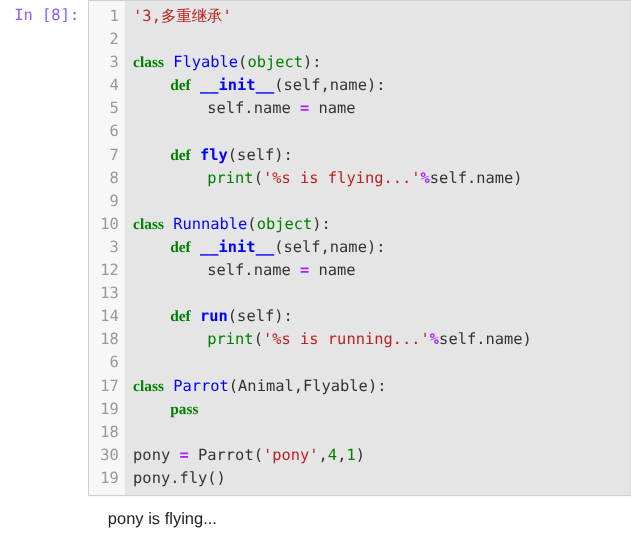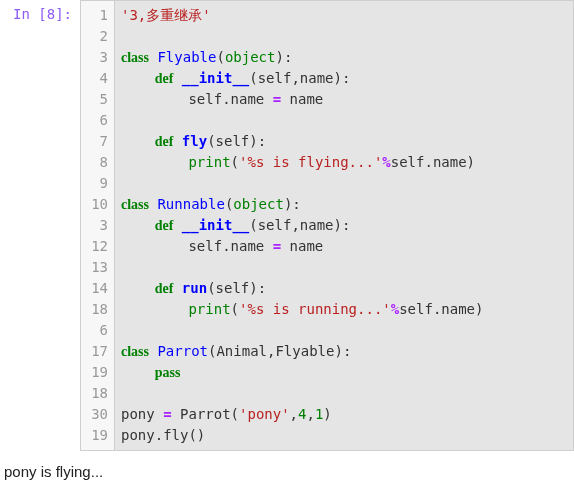--- a/index.html
+++ b/index.html
@@ -2,21 +2,21 @@
 <html><head>
 <meta charset="utf-8">
 <style>
   * { margin: 0; padding: 0; box-sizing: border-box; }
   body { font-family: "Menlo", "Consolas", "DejaVu Sans Mono", monospace; font-size: 14px; background: #fff; width: 574px; }
   .cell { display: flex; }
   .prompt { width: 80px; text-align: right; padding: 6px 8px 0 0; color: #8b5cf6; font-family: "Menlo","Consolas",monospace; }
   .input-area { flex: 1; border: 1px solid #cfcfcf; display: flex; background: #f7f7f7; }
   .gutter { background: #f7f7f7; color: #999; text-align: right; padding: 4px 6px 4px 0; border-right: 1px solid #cfcfcf; min-width: 34px; line-height: 21px; }
   .code { background: #e5e5e5; padding: 4px 6px; flex: 1; font-family: inherit; line-height: 21px; white-space: pre; }
-  .output { padding: 12px 4px 4px 4px; font-family: Arial, sans-serif; font-size: 15px; color: #222; }
+  .output { margin-left: 94px; padding: 12px 4px 4px 4px; font-family: Arial, sans-serif; font-size: 15px; color: #222; }
   .c-comment { color: #BA2121; }
   .c-kw { color: #008000; font-weight: bold; font-family: Liberation Serif, serif; }
   .c-cls { color: #0000FF; }
   .c-builtin { color: #008000; }
   .c-def { color: #0000FF; font-weight: bold; }
   .c-str { color: #BA2121; }
   .c-op { color: #AA22FF; font-weight: bold; }
   .c-num { color: #008000; }
   .c-paren { color: #333; }
   .c-txt { color: #333; }

